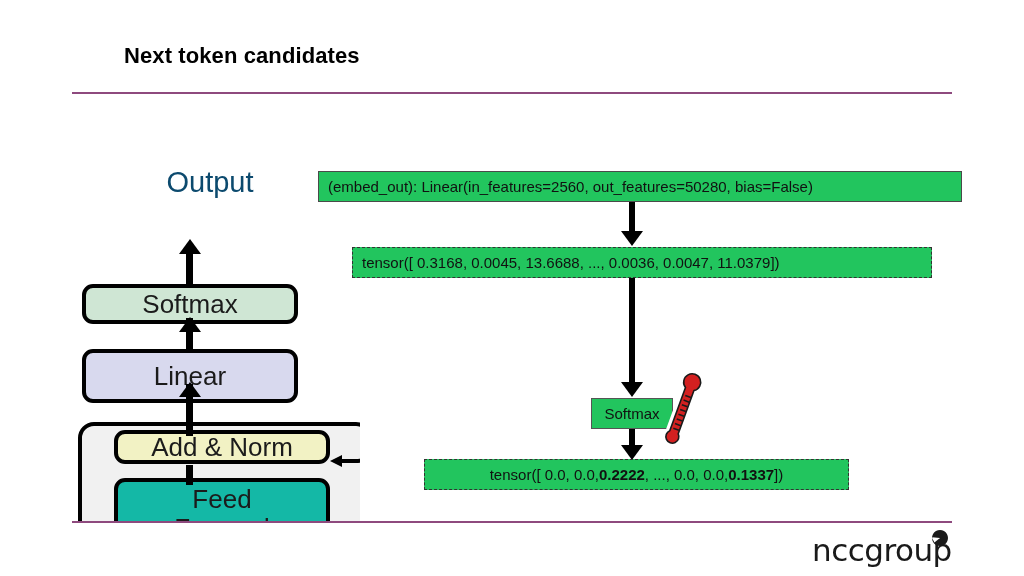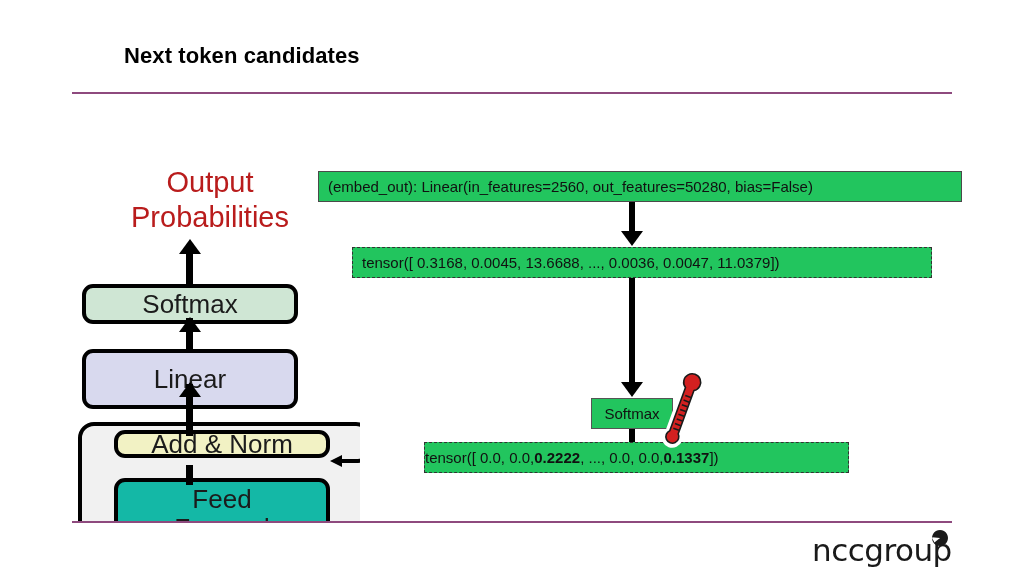--- a/index.html
+++ b/index.html
@@ -56,21 +56,21 @@
     overflow: hidden;
     z-index: 10;
   }
   #output-probs {
     position: absolute;
     left: 0px;
     top: 5px;
     width: 300px;
     text-align: center;
     font-size: 29px;
-    color: #b91c1c;
+    color: #0c4a6e;
     line-height: 1.22;
     font-family: "Liberation Sans", sans-serif;
   }
   .tbox {
     position: absolute;
     box-sizing: border-box;
     border: 4px solid #000000;
     border-radius: 11px;
     display: flex;
     align-items: center;
@@ -78,35 +78,35 @@
     font-size: 26px;
     color: #1b1b1b;
     line-height: 1.1;
     text-align: center;
   }
   #box-softmax {
     left: 22px; top: 124px; width: 216px; height: 40px;
     background: #cfe6d4;
   }
   #box-linear {
-    left: 22px; top: 189px; width: 216px; height: 60px;
+    left: 22px; top: 189px; width: 216px; height: 54px;
     background: #d8d9ee;
   }
   
   #block-outer {
     position: absolute;
     left: 18px; top: 262px; width: 294px; height: 150px;
     box-sizing: border-box;
     border: 4px solid #000000;
     border-top-left-radius: 16px;
     border-top-right-radius: 16px;
     background: #f1f1f1;
   }
   #box-addnorm {
-    left: 54px; top: 270px; width: 216px; height: 28px;
+    left: 54px; top: 270px; width: 216px; height: 34px;
     background: #f2f2c4;
   }
   #box-feedfwd {
     left: 54px; top: 318px; width: 216px; height: 74px;
     background: #14b8a6;
     flex-direction: column;
     justify-content: flex-start;
     padding-top: 3px;
   }
   .arrow-v {
@@ -152,24 +152,24 @@
     padding-left: 9px;
   }
   #softmax-box {
     left: 591px; top: 398px; width: 82px; height: 31px;
     border: 1px solid #555555;
     font-size: 15px;
     justify-content: center;
     z-index: 12;
   }
   #tensor2-box {
-    left: 424px; top: 442px; width: 425px; height: 31px;
+    left: 424px; top: 459px; width: 425px; height: 31px;
     border: 1px dashed #333333;
     font-size: 15px;
-    justify-content: flex-start;
+    justify-content: center;
     z-index: 12;
   }
   #tensor2-box .bold { font-weight: bold; }
 
   .flow-arrow {
     position: absolute;
     background: #000000;
     width: 6px;
     left: 629px;
   }
@@ -214,21 +214,20 @@
 </head>
 <body>
 
 <div id="slide-title">Next token candidates</div>
 <div id="title-rule"></div>
 
 <div id="transformer">
 
   <div id="output-probs">
     <div>Output</div>
-    <div>Probabilities</div>
   </div>
 
   <div class="arrow-v" style="left:126px; top:92px; height:34px;"></div>
   <div class="arrow-head-up" style="left:119px; top:79px;"></div>
 
   <div class="tbox" id="box-softmax">Softmax</div>
 
   <div class="arrow-v" style="left:126px; top:158px; height:36px;"></div>
   <div class="arrow-head-up" style="left:119px; top:157px;"></div>
 

